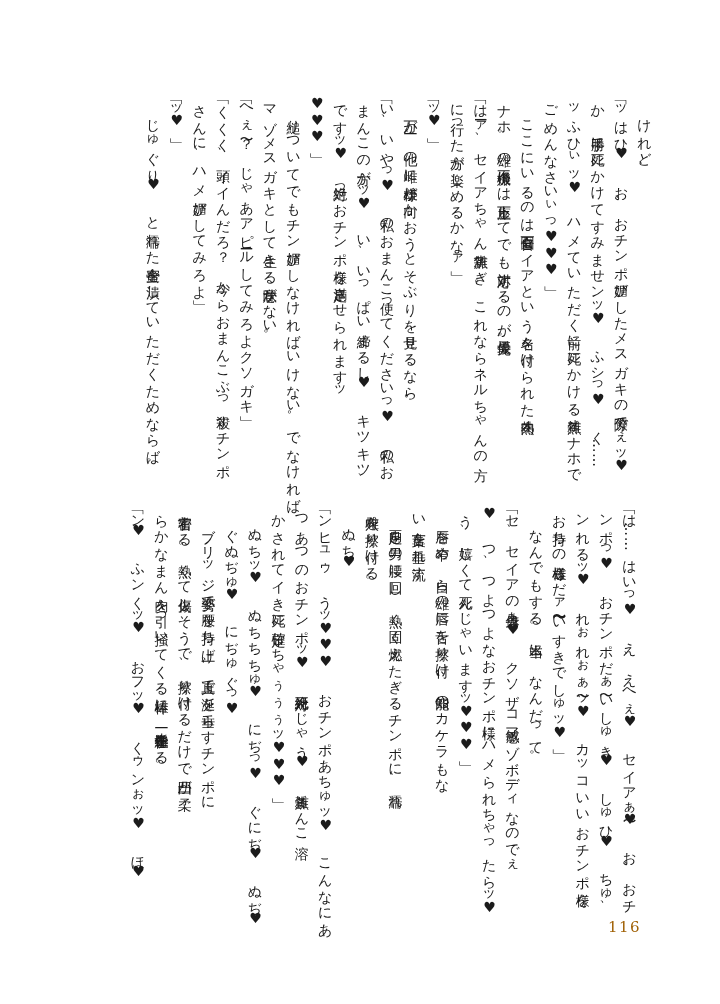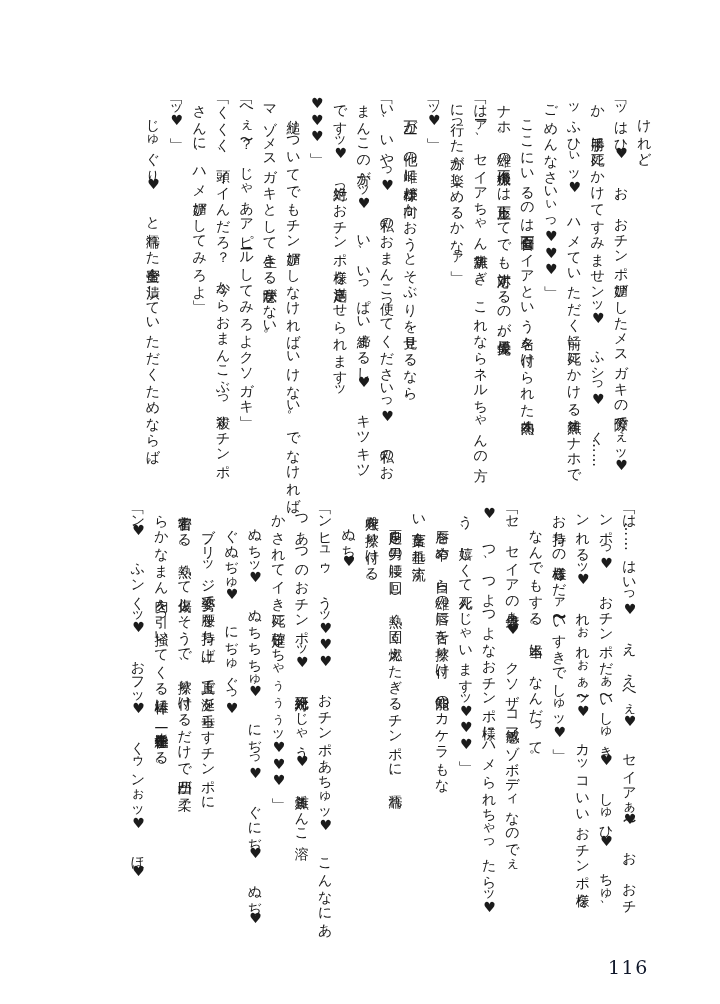--- a/index.html
+++ b/index.html
@@ -33,25 +33,25 @@
     right: 64px;
     height: 404px;
   }
   #bottom-block {
     top: 505px;
     right: 79px;
     height: 420px;
   }
   .page-number {
     position: absolute;
-    top: 956px;
+    top: 918px;
     left: 608px;
-    font-size: 19px;
+    font-size: 15px;
     letter-spacing: 1.5px;
-    color: #0f172a;
+    color: #a16207;
   }
 </style>
 </head>
 <body>
 
 <div id="top-block" class="vblock">
     <div class="line">　けれど、</div>
     <div class="line">「ッはひ♥　お、おチンポ媚びしたメスガキの分際でぇッ♥</div>
     <div class="line">か、勝手に死にかけてすみませンッ♥　ふシっ♥　く……</div>
     <div class="line">ッふひぃッ♥　ハメていただく前に死にかける雑魚オナホで</div>

